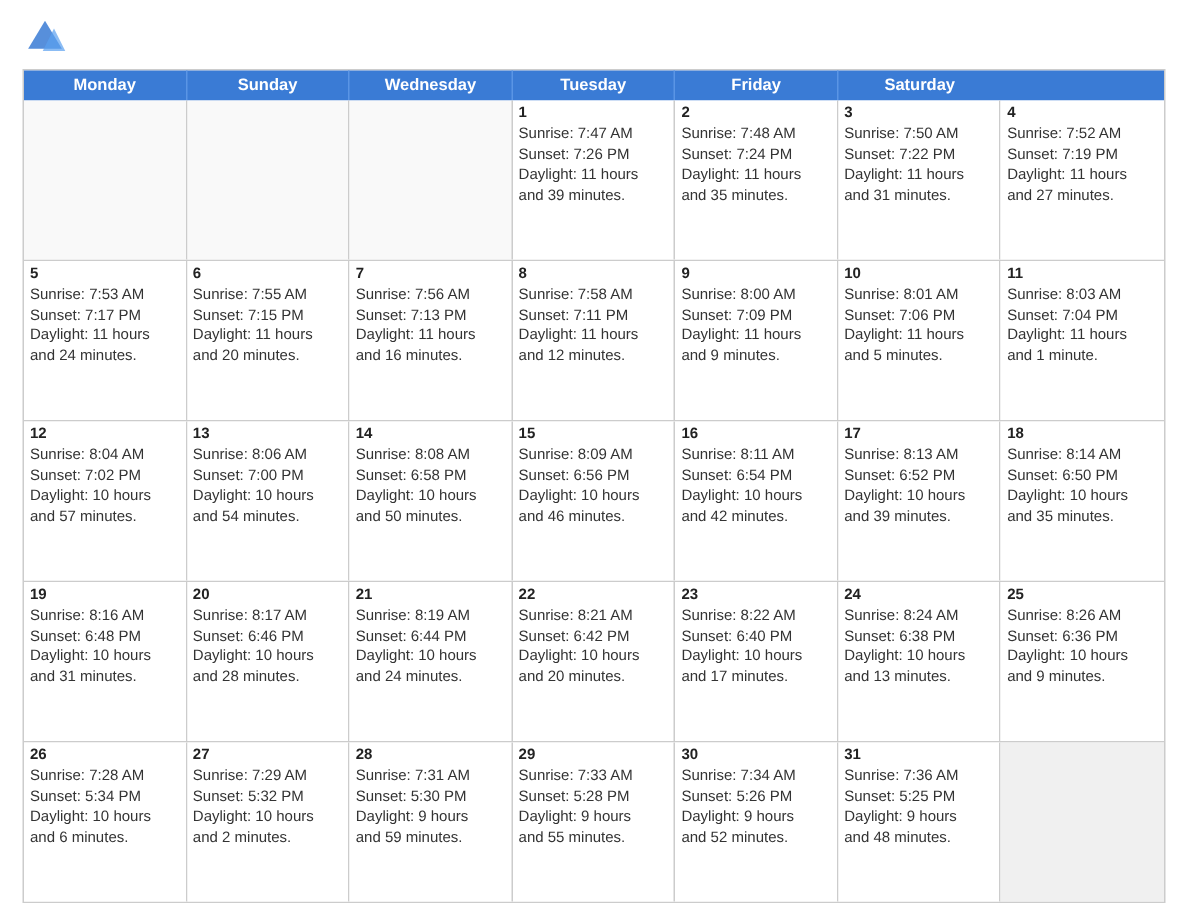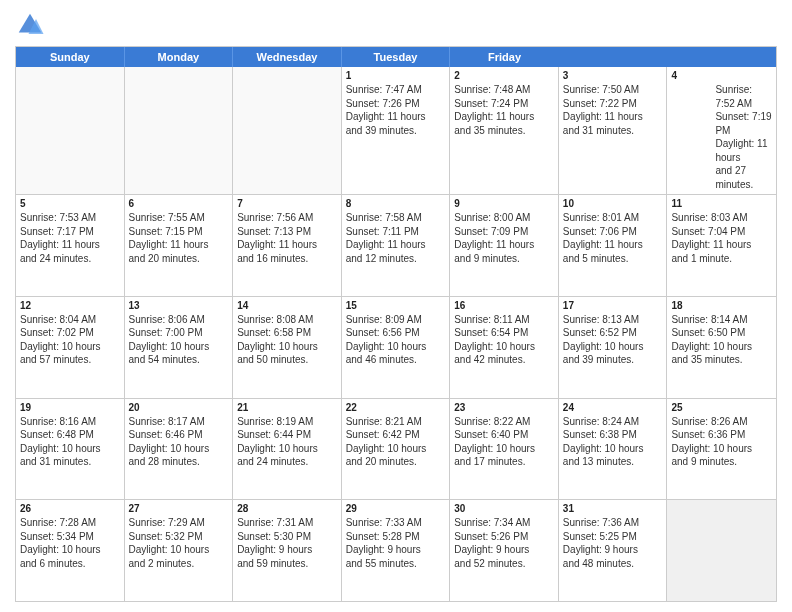--- a/index.html
+++ b/index.html
@@ -131,25 +131,26 @@
       </div>
     </div>
     <div class="title-block">
       <div class="month-title"></div>
       <div class="location"></div>
     </div>
   </div>
 
   <div class="calendar">
     <div class="day-headers">
-    <div class="day-header">Sunday</div>
-        <div class="day-header">Monday</div>
+    <div class="day-header">Monday</div>
+        <div class="day-header">Sunday</div>
         <div class="day-header">Wednesday</div>
         <div class="day-header">Tuesday</div>
         <div class="day-header">Friday</div>
+        <div class="day-header">Saturday</div>
       </div>
     <div class="calendar-grid">
     <div class="week-row">
           <div class="day-cell empty"></div>
           <div class="day-cell empty"></div>
           <div class="day-cell empty"></div>
           <div class="day-cell">
             <div class="day-num">1</div>
             <div class="day-info" style="white-space: pre-line;">Sunrise: 7:47 AM
 Sunset: 7:26 PM
@@ -165,21 +166,21 @@
           </div>
           <div class="day-cell">
             <div class="day-num">3</div>
             <div class="day-info" style="white-space: pre-line;">Sunrise: 7:50 AM
 Sunset: 7:22 PM
 Daylight: 11 hours
 and 31 minutes.</div>
           </div>
           <div class="day-cell">
             <div class="day-num">4</div>
-            <div class="day-info" style="white-space: pre-line; margin-left: 44px;">Sunrise: 7:52 AM
+            <div class="day-info" style="white-space: pre-line;">Sunrise: 7:52 AM
 Sunset: 7:19 PM
 Daylight: 11 hours
 and 27 minutes.</div>
           </div>
         </div>
         <div class="week-row">
           <div class="day-cell">
             <div class="day-num">5</div>
             <div class="day-info" style="white-space: pre-line;">Sunrise: 7:53 AM
 Sunset: 7:17 PM

